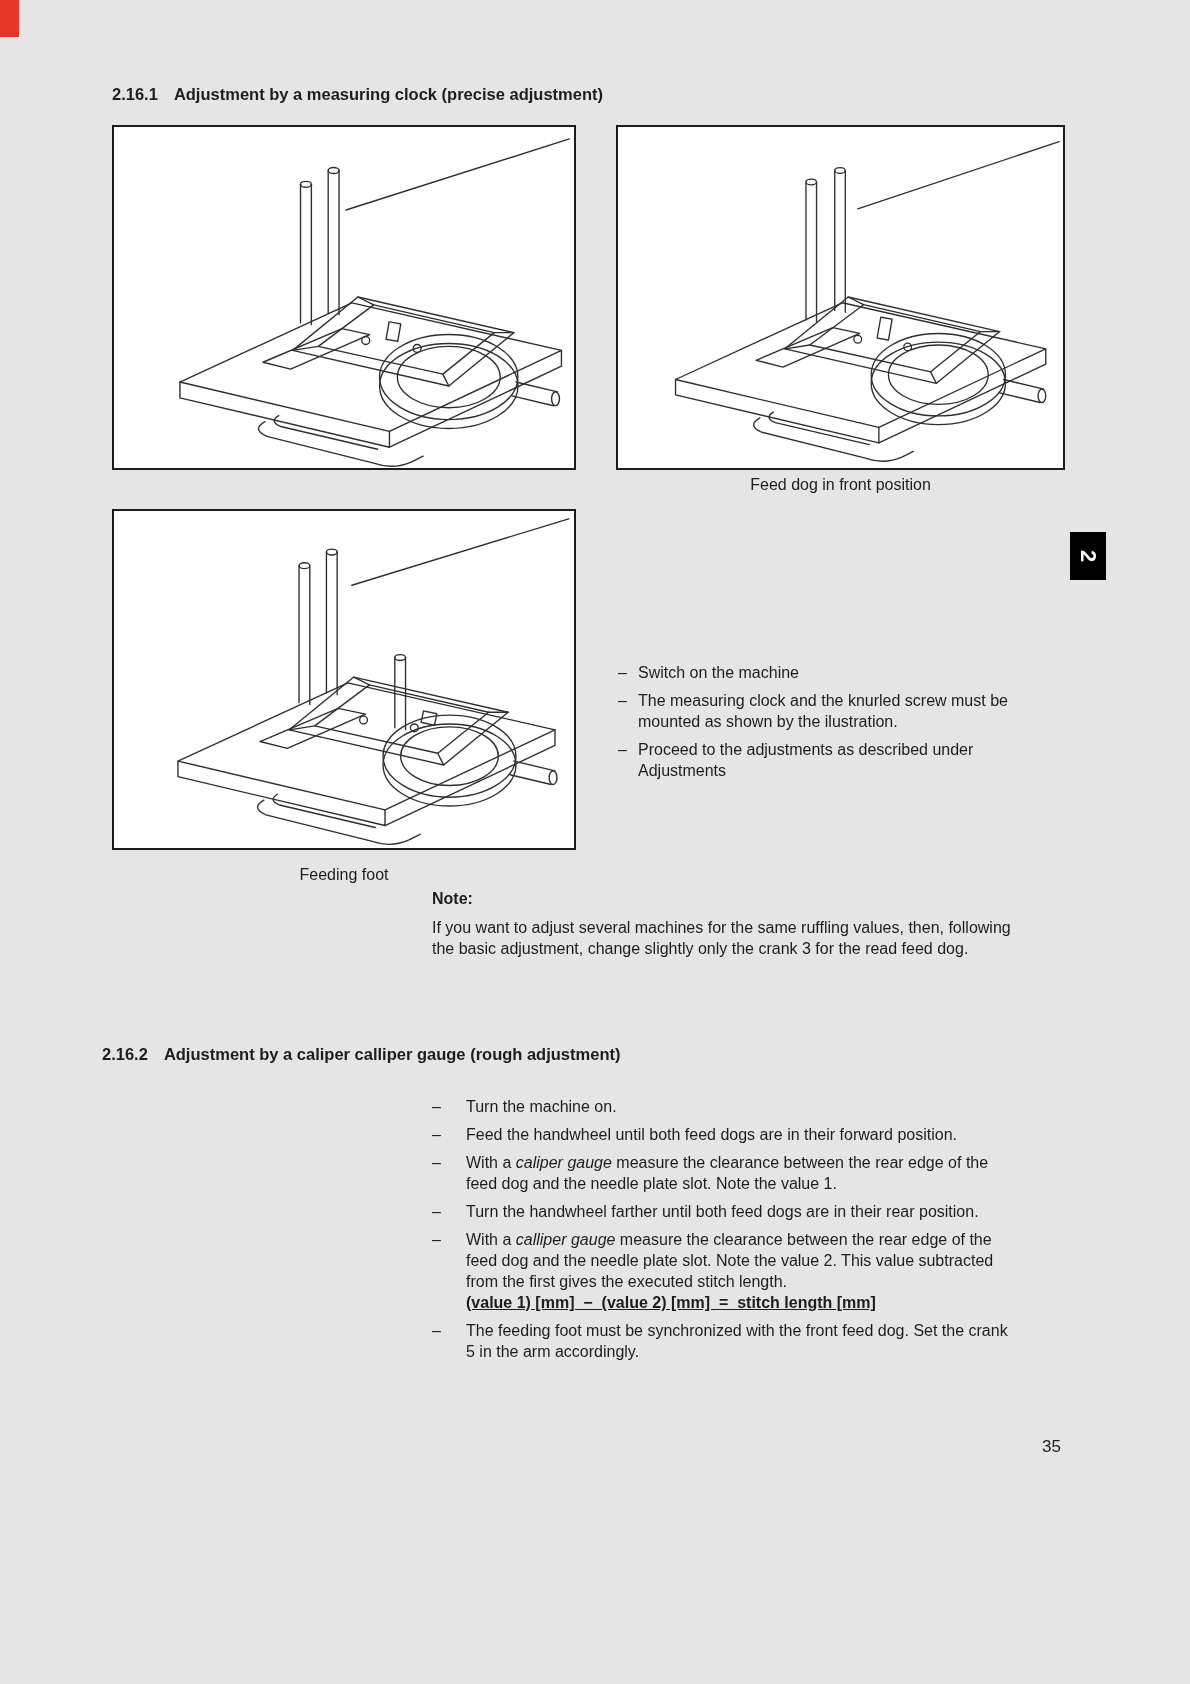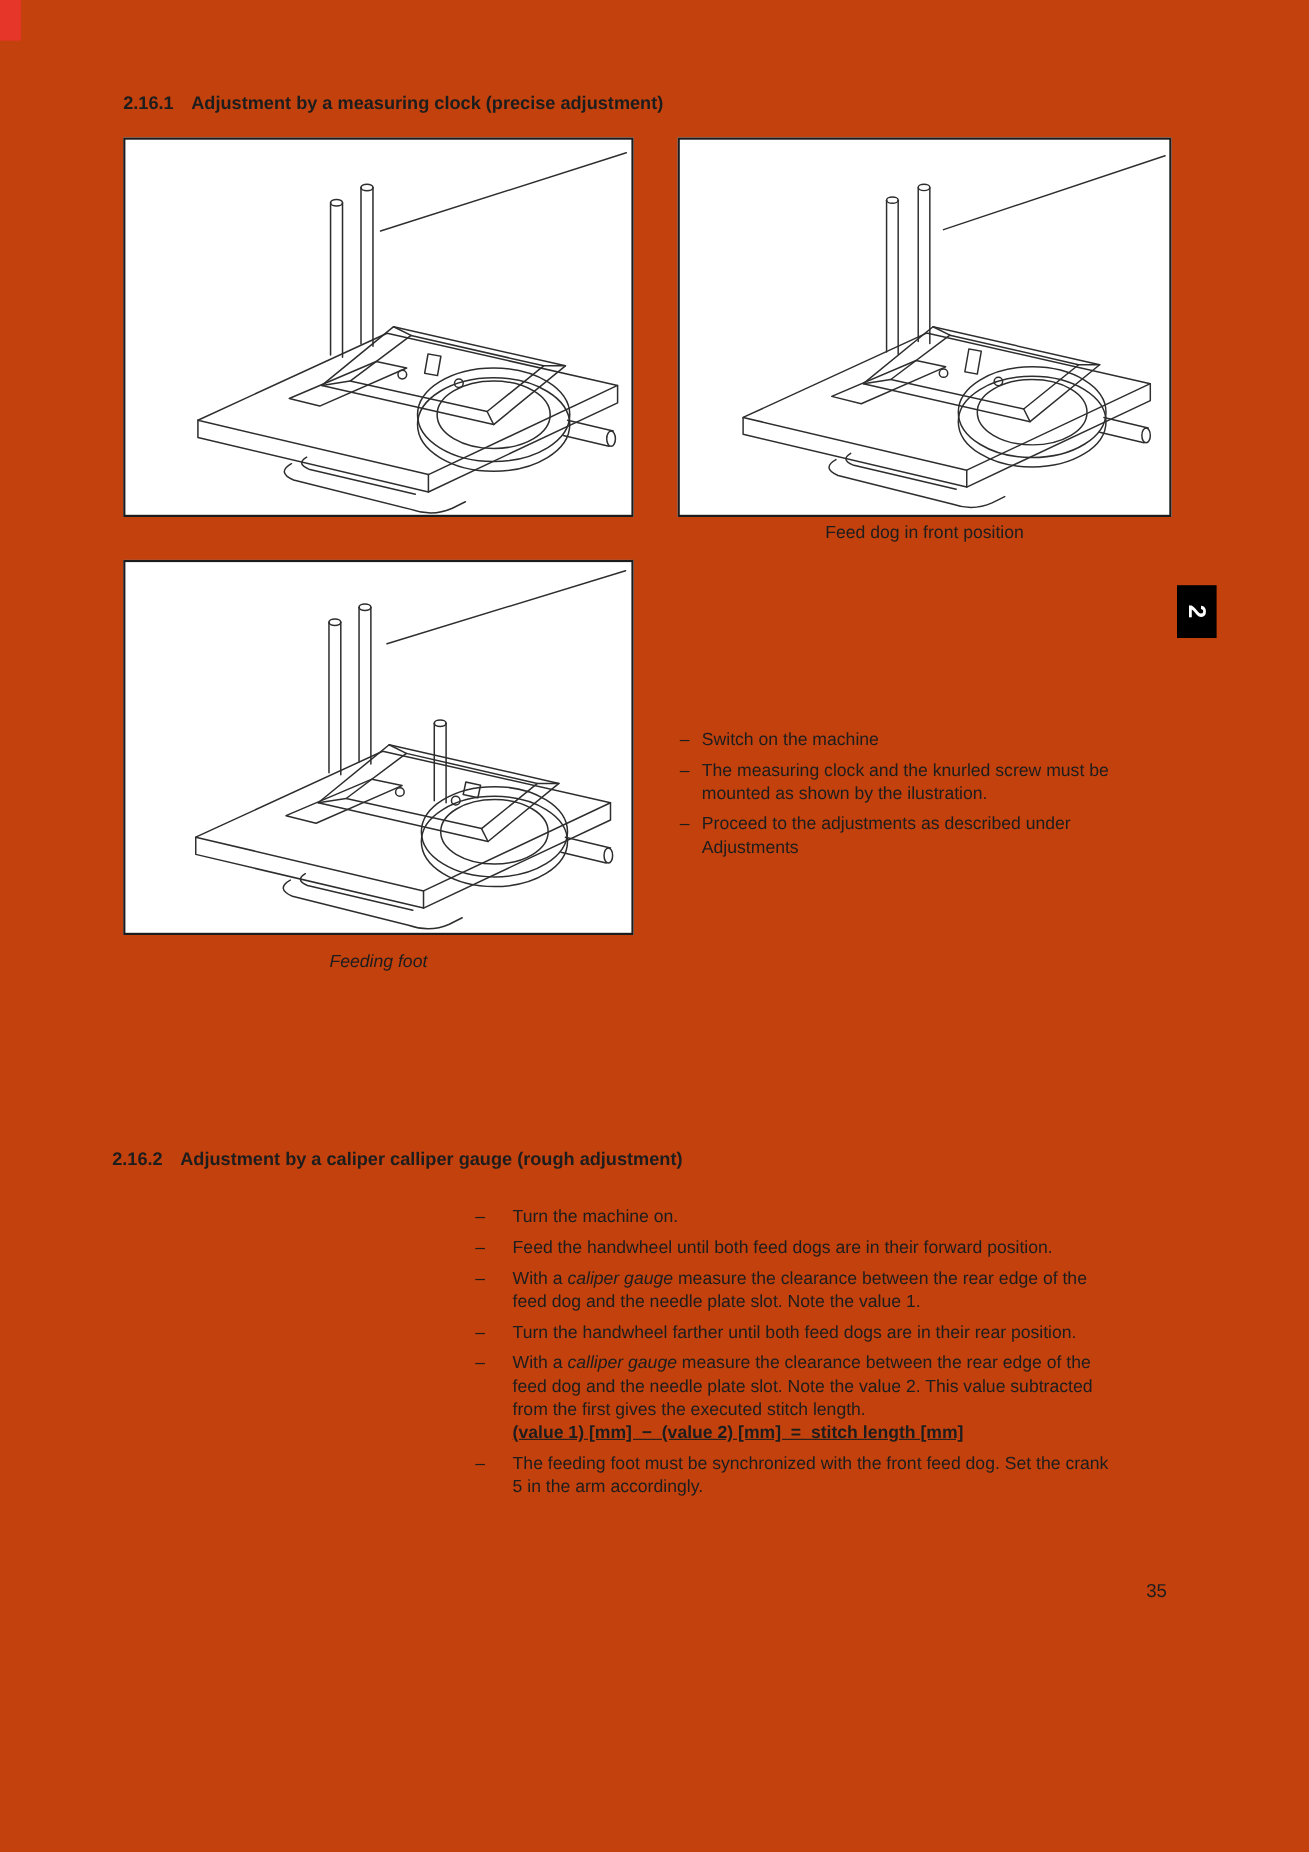--- a/index.html
+++ b/index.html
@@ -1,18 +1,18 @@
 <!DOCTYPE html>
 <html><head>
 <meta charset="utf-8">
 <style>
   html,body{margin:0;padding:0;background:#888;}
   .page{
     position:relative;width:1190px;height:1684px;margin:0 auto;
-    background:#c2410c;color:#1d1d1d;
+    background:#e5e5e5;color:#1d1d1d;
     font-family:"Liberation Sans",sans-serif;font-size:16px;line-height:21px;
     overflow:hidden;
   }
   .red-mark{position:absolute;left:0;top:0;width:19px;height:37px;background:#e63529;}
   .heading{position:absolute;font-weight:700;font-size:16.5px;white-space:nowrap;}
   .heading .num{margin-right:16px;}
   .frame{position:absolute;background:#fff;border:2px solid #1c1c1c;box-sizing:border-box;}
   .frame svg{width:100%;height:100%;display:block;}
   .caption{position:absolute;text-align:center;font-size:16px;}
   .side-tab{
@@ -149,41 +149,45 @@
         <ellipse cx="340" cy="251" rx="68" ry="42"></ellipse>
         <ellipse cx="340" cy="251" rx="50" ry="30"></ellipse>
         <path d="M406 256 L448 266"></path>
         <path d="M402 270 L444 280"></path>
         <ellipse cx="446" cy="273" rx="4" ry="7"></ellipse>
         <path d="M150 296 Q136 304 152 311 L260 338 Q280 345 298 337 L310 331"></path>
         <path d="M164 290 Q154 296 166 301 L264 324"></path>
       </g>
     </svg>
   </div>
-  <div class="caption" style="left:112px;top:864px;width:464px;font-style:italic;">Feeding foot</div>
+  <div class="caption" style="left:112px;top:864px;width:464px;">Feeding foot</div>
 
   <div class="side-tab">
     <span>2</span>
   </div>
 
   <div class="bullets bullets-a">
     <div class="bullet">
       <span class="dash">–</span>
       <span class="btext">Switch on the machine</span>
     </div>
     <div class="bullet">
       <span class="dash">–</span>
       <span class="btext">The measuring clock and the knurled screw must be mounted as shown by the ilustration.</span>
     </div>
     <div class="bullet">
       <span class="dash">–</span>
       <span class="btext"><span>Proceed to the adjustments as described under </span><strong>Adjustments</strong></span>
     </div>
   </div>
 
+  <div class="note-block">
+    <div class="note-label">Note:</div>
+    <div class="note-text">If you want to adjust several machines for the same ruffling values, then, following the basic adjustment, change slightly only the crank 3 for the read feed dog.</div>
+  </div>
 
   <div class="heading" style="left:102px;top:1044px;">
     <span class="num">2.16.2</span><span>Adjustment by a caliper calliper gauge (rough adjustment)</span>
   </div>
 
   <div class="bullets bullets-b">
     <div class="bullet">
       <span class="dash">–</span>
       <span class="btext">Turn the machine on.</span>
     </div>

